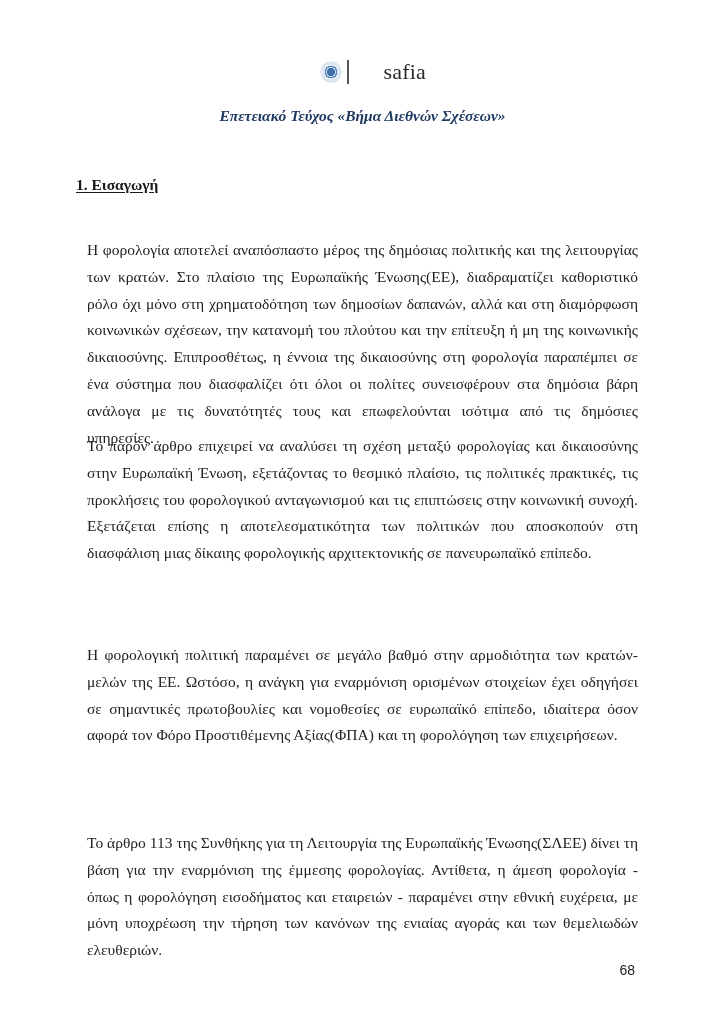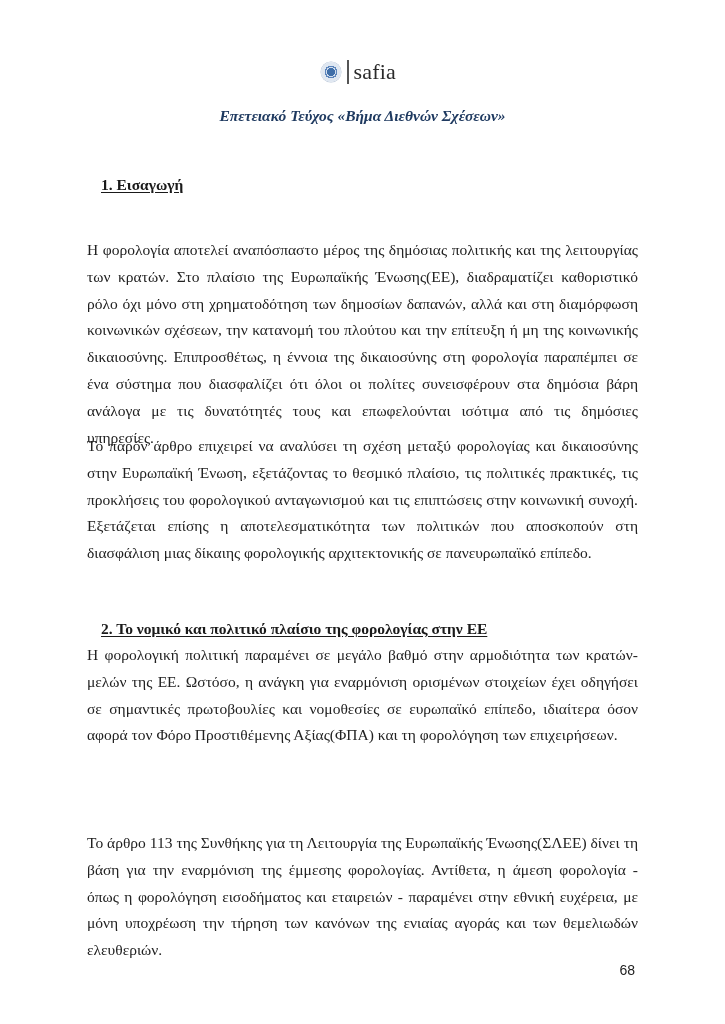--- a/index.html
+++ b/index.html
@@ -4,24 +4,24 @@
 <style>
   html, body { margin: 0; padding: 0; background: #ffffff; }
   body { width: 725px; height: 1024px; position: relative; overflow: hidden;
          font-family: "Liberation Serif", "DejaVu Serif", serif; color: #1a1a1a; }
   .page { position: absolute; left: 0; top: 0; width: 725px; height: 1024px; background: #fff; }
   .logo { position: absolute; top: 58px; left: 321px; height: 28px; display: flex; align-items: center; }
   .logo-emblem { width: 20px; height: 20px; border-radius: 50%; position: relative;
                  background: radial-gradient(circle at 50% 50%, #3f6ea8 0 4px, #cfdcee 4px 5px, #5b84bb 5px 6.5px, #dfe7f1 6.5px 10px); 
                  box-shadow: 0 0 0 0.5px #b9c6d8; }
   .logo-divider { width: 1.5px; height: 24px; background: #555; margin: 0 5px 0 6px; }
-  .logo-text { font-family: "Liberation Serif", serif; font-size: 22px; color: #2a2a2a; letter-spacing: 0.2px; line-height: 1; }
+  .logo-text { font-family: "Liberation Serif", serif; font-size: 22px; color: #2a2a2a; letter-spacing: 0.2px; line-height: 1; margin-left: 30px; }
   .journal-title { position: absolute; top: 107px; left: 0; width: 725px; text-align: center;
                    font-weight: bold; font-style: italic; font-size: 15.5px; color: #1f3a60; }
-  .heading { position: absolute; left: 101px; font-weight: bold; font-size: 15.5px; text-decoration: underline;
+  .heading { position: absolute; left: 76px; font-weight: bold; font-size: 15.5px; text-decoration: underline;
              text-underline-offset: 2px; color: #1a1a1a; }
   .para { position: absolute; left: 87px; width: 551px; font-size: 15.5px; line-height: 26.8px;
           text-align: justify; margin: 0; color: #222; }
   .page-number { position: absolute; top: 962px; left: 605px; width: 30px; text-align: right;
                  font-family: "Liberation Sans", sans-serif; font-size: 14px; color: #222; }
 </style>
 </head>
 <body>
 
 <div class="page">
@@ -33,20 +33,19 @@
   </div>
 
   <div class="journal-title">Επετειακό Τεύχος «Βήμα Διεθνών Σχέσεων»</div>
 
   <div class="heading" style="top:176px;">1. Εισαγωγή</div>
 
   <p class="para" style="top:237px;">Η φορολογία αποτελεί αναπόσπαστο μέρος της δημόσιας πολιτικής και της λειτουργίας των κρατών. Στο πλαίσιο της Ευρωπαϊκής Ένωσης(ΕΕ), διαδραματίζει καθοριστικό ρόλο όχι μόνο στη χρηματοδότηση των δημοσίων δαπανών, αλλά και στη διαμόρφωση κοινωνικών σχέσεων, την κατανομή του πλούτου και την επίτευξη ή μη της κοινωνικής δικαιοσύνης. Επιπροσθέτως, η έννοια της δικαιοσύνης στη φορολογία παραπέμπει σε ένα σύστημα που διασφαλίζει ότι όλοι οι πολίτες συνεισφέρουν στα δημόσια βάρη ανάλογα με τις δυνατότητές τους και επωφελούνται ισότιμα από τις δημόσιες υπηρεσίες.</p>
 
   <p class="para" style="top:433px;">Το παρόν άρθρο επιχειρεί να αναλύσει τη σχέση μεταξύ φορολογίας και δικαιοσύνης στην Ευρωπαϊκή Ένωση, εξετάζοντας το θεσμικό πλαίσιο, τις πολιτικές πρακτικές, τις προκλήσεις του φορολογικού ανταγωνισμού και τις επιπτώσεις στην κοινωνική συνοχή. Εξετάζεται επίσης η αποτελεσματικότητα των πολιτικών που αποσκοπούν στη διασφάλιση μιας δίκαιης φορολογικής αρχιτεκτονικής σε πανευρωπαϊκό επίπεδο.</p>
 
-  <div class="heading" style="top:620px;">2. Το νομικό και πολιτικό πλαίσιο της φορολογίας στην ΕΕ</div>
 
   <p class="para" style="top:642px;">Η φορολογική πολιτική παραμένει σε μεγάλο βαθμό στην αρμοδιότητα των κρατών-μελών της ΕΕ. Ωστόσο, η ανάγκη για εναρμόνιση ορισμένων στοιχείων έχει οδηγήσει σε σημαντικές πρωτοβουλίες και νομοθεσίες σε ευρωπαϊκό επίπεδο, ιδιαίτερα όσον αφορά τον Φόρο Προστιθέμενης Αξίας(ΦΠΑ) και τη φορολόγηση των επιχειρήσεων.</p>
 
   <p class="para" style="top:830px;">Το άρθρο 113 της Συνθήκης για τη Λειτουργία της Ευρωπαϊκής Ένωσης(ΣΛΕΕ) δίνει τη βάση για την εναρμόνιση της έμμεσης φορολογίας. Αντίθετα, η άμεση φορολογία - όπως η φορολόγηση εισοδήματος και εταιρειών - παραμένει στην εθνική ευχέρεια, με μόνη υποχρέωση την τήρηση των κανόνων της ενιαίας αγοράς και των θεμελιωδών ελευθεριών.</p>
 
   <div class="page-number">68</div>
 </div>
 
 </body></html>

